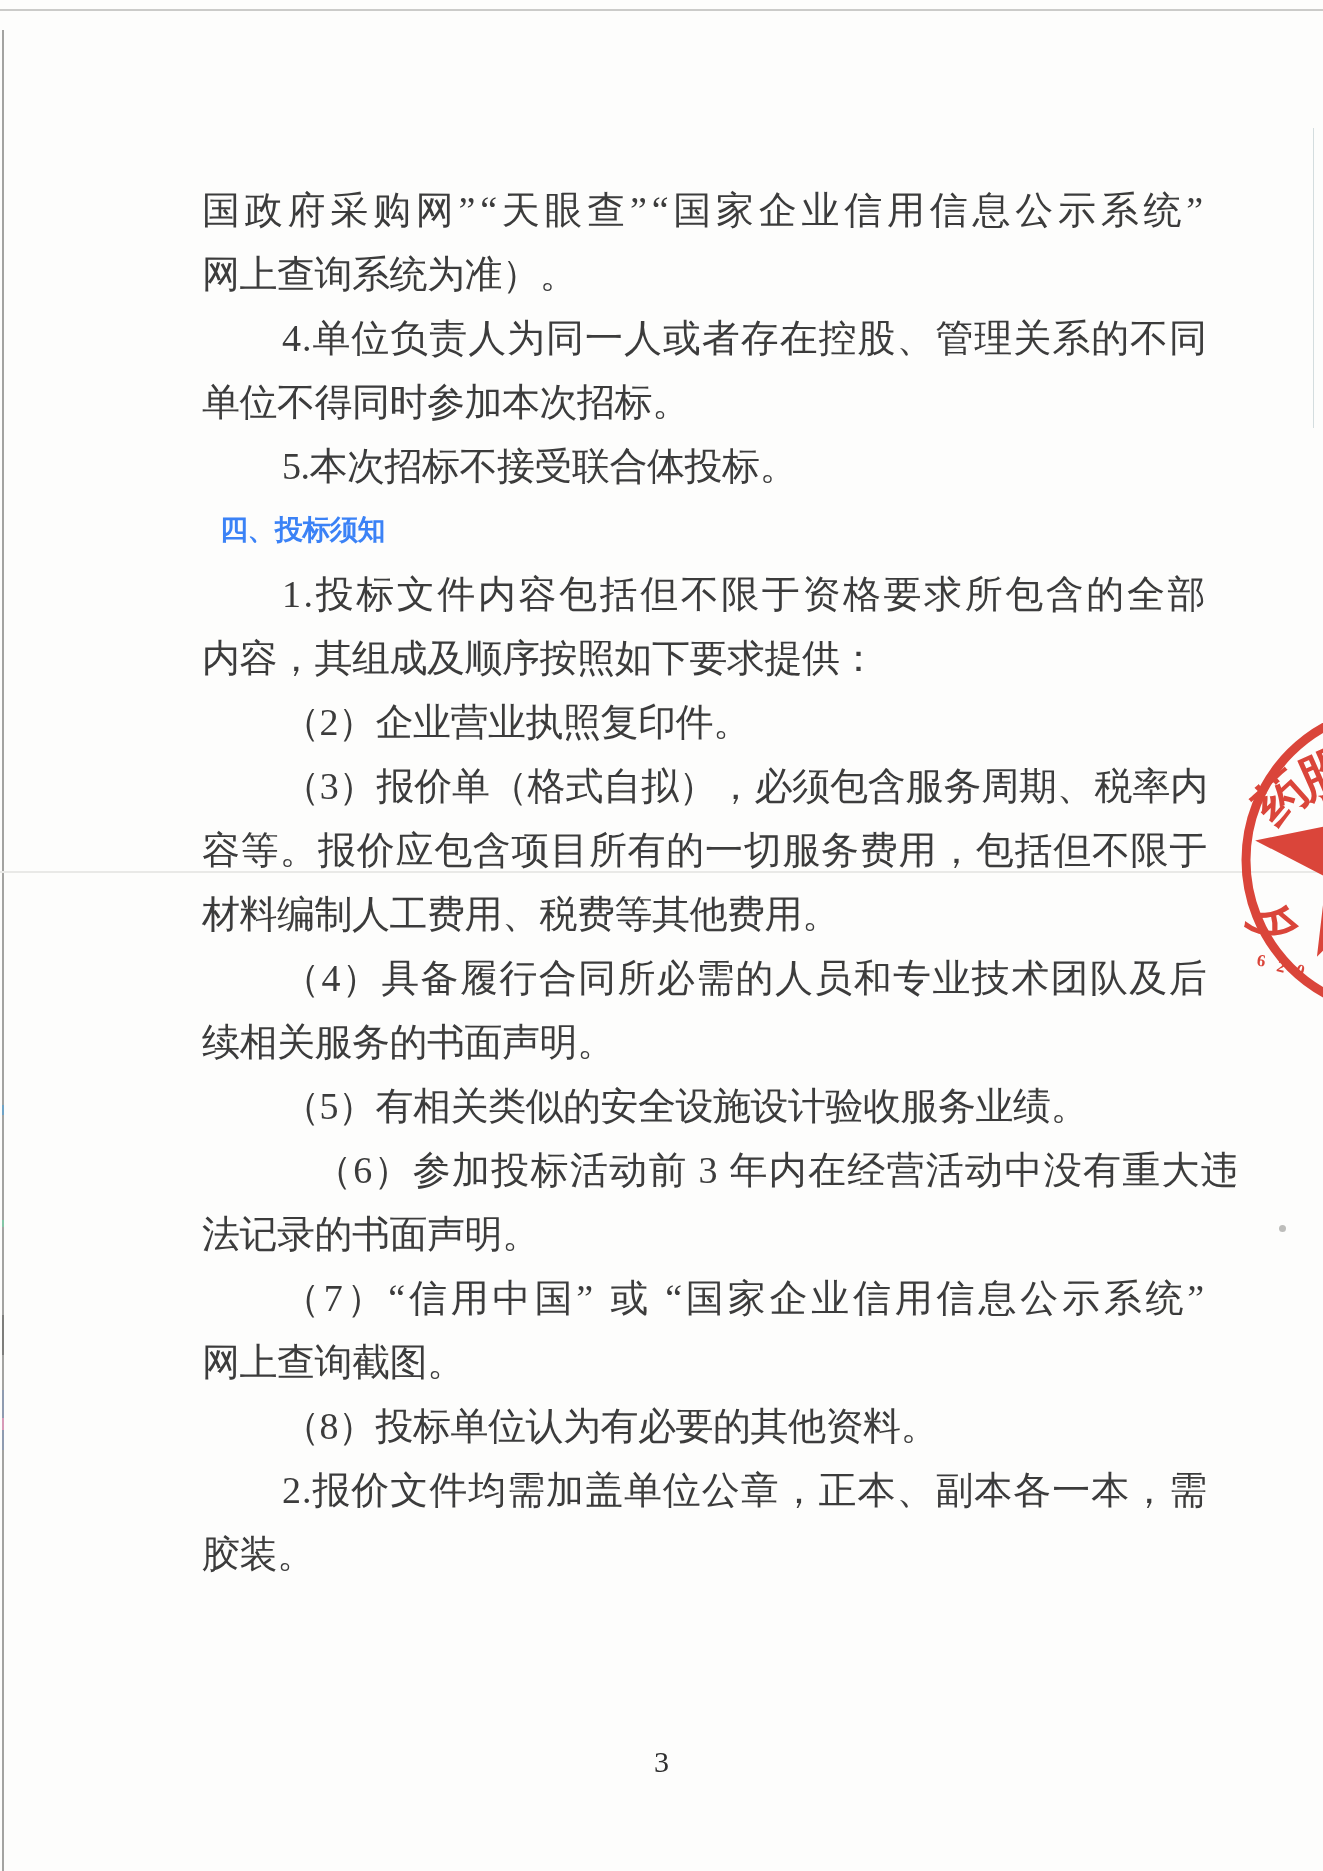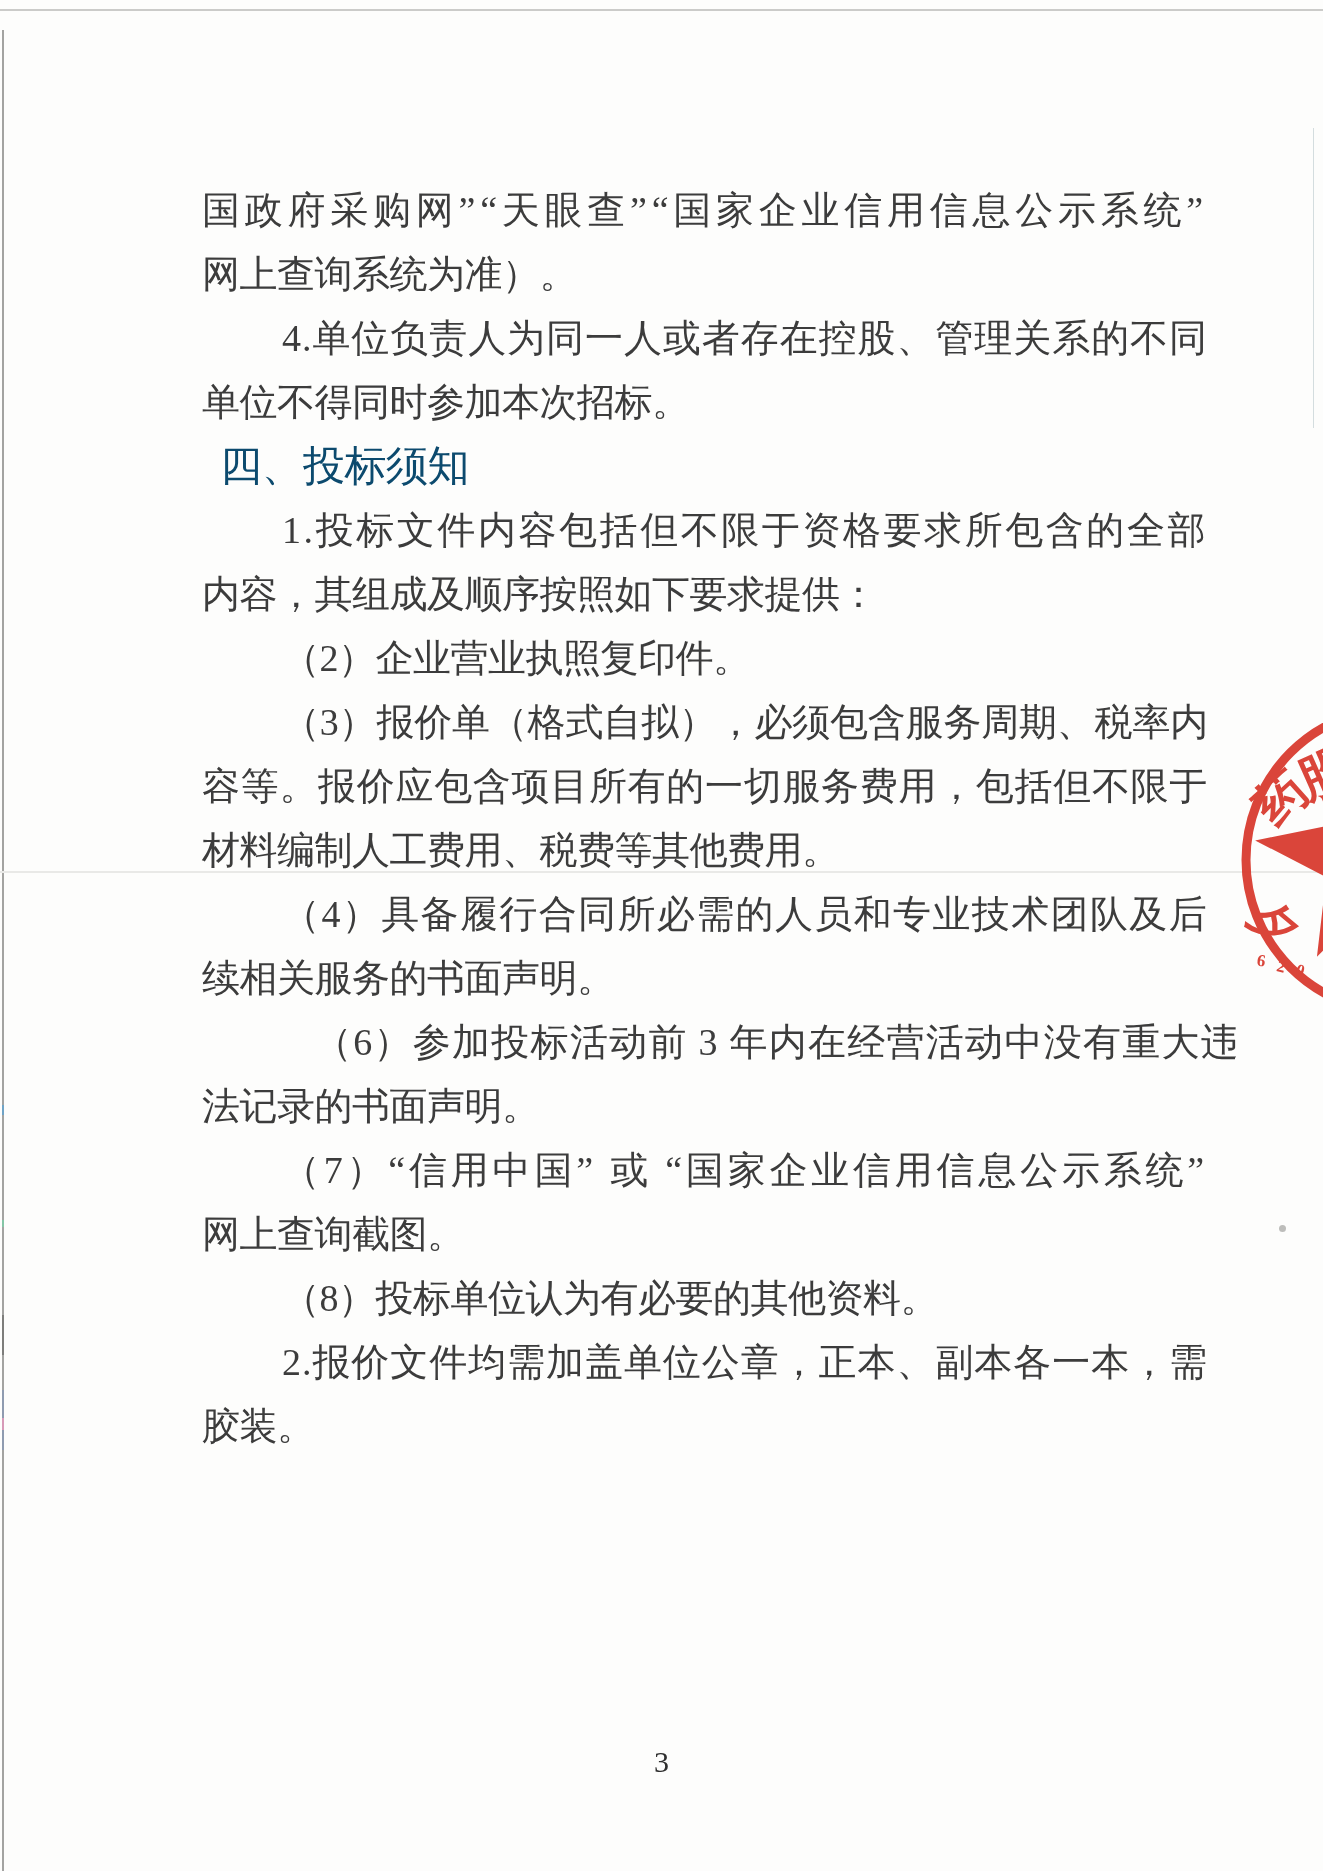--- a/index.html
+++ b/index.html
@@ -25,21 +25,21 @@
     position:absolute;left:202px;top:178px;width:1006px;
     color:#3c3c3c;
   }
   .line{
     height:64px;line-height:64px;
     font-size:38px;letter-spacing:-0.5px;
     white-space:nowrap;
   }
   .line span{display:inline-block;}
   .line.ind{padding-left:80px;}
-  .line.head{padding-left:18px;font-weight:normal;font-size:42px;color:#0c4a6e;}
+  .line.head{padding-left:18px;font-weight:bold;font-size:28px;color:#3b82f6;}
 
   .page-number{
     position:absolute;left:0;top:1745px;width:1323px;
     text-align:center;font-size:30px;color:#2f2f2f;
   }
 
   .stamp-svg{position:absolute;left:1240px;top:723px;}
   .stamp-svg text{font-family:"Liberation Serif","DejaVu Serif",serif;font-weight:bold;}
 </style>
 </head>
@@ -59,29 +59,31 @@
 
   <div class="mid-scan-line"></div>
   <div class="right-scan-line"></div>
   <div class="speck" style="left:1279px;top:1225px;width:7px;height:7px;"></div>
 
   <div class="text-block">
       <div class="line full"><span style="letter-spacing: 4.75601px;">国政府采购网”“天眼查”“国家企业信用信息公示系统”</span></div>
       <div class="line"><span>网上查询系统为准）。</span></div>
       <div class="line ind full"><span style="letter-spacing: 0.94px;">4.单位负责人为同一人或者存在控股、管理关系的不同</span></div>
       <div class="line"><span>单位不得同时参加本次招标。</span></div>
+      <div class="line ind"><span>5.本次招标不接受联合体投标。</span></div>
       <div class="line head"><span>四、投标须知</span></div>
       <div class="line ind full"><span style="letter-spacing: 2.5625px;">1.投标文件内容包括但不限于资格要求所包含的全部</span></div>
       <div class="line"><span>内容，其组成及顺序按照如下要求提供：</span></div>
       <div class="line ind"><span>（2）企业营业执照复印件。</span></div>
       <div class="line ind full"><span style="letter-spacing: -0.2px;">（3）报价单（格式自拟），必须包含服务周期、税率内</span></div>
       <div class="line full"><span style="letter-spacing: 0.692308px;">容等。报价应包含项目所有的一切服务费用，包括但不限于</span></div>
       <div class="line"><span>材料编制人工费用、税费等其他费用。</span></div>
       <div class="line ind full"><span style="letter-spacing: 1.375px;">（4）具备履行合同所必需的人员和专业技术团队及后</span></div>
       <div class="line"><span>续相关服务的书面声明。</span></div>
+      <div class="line ind"><span>（5）有相关类似的安全设施设计验收服务业绩。</span></div>
       <div class="line ind full"><span style="letter-spacing: 1.26923px; margin-left: 32px;">（6）参加投标活动前 3 年内在经营活动中没有重大违</span></div>
       <div class="line"><span>法记录的书面声明。</span></div>
       <div class="line ind full"><span style="letter-spacing: 3.78966px;">（7）“信用中国” 或 “国家企业信用信息公示系统”</span></div>
       <div class="line"><span>网上查询截图。</span></div>
       <div class="line ind"><span>（8）投标单位认为有必要的其他资料。</span></div>
       <div class="line ind full"><span style="letter-spacing: 0.94px;">2.报价文件均需加盖单位公章，正本、副本各一本，需</span></div>
       <div class="line"><span>胶装。</span></div>
     </div>
 
   <svg class="stamp-svg" width="83" height="284" viewBox="1240 723 83 284">

